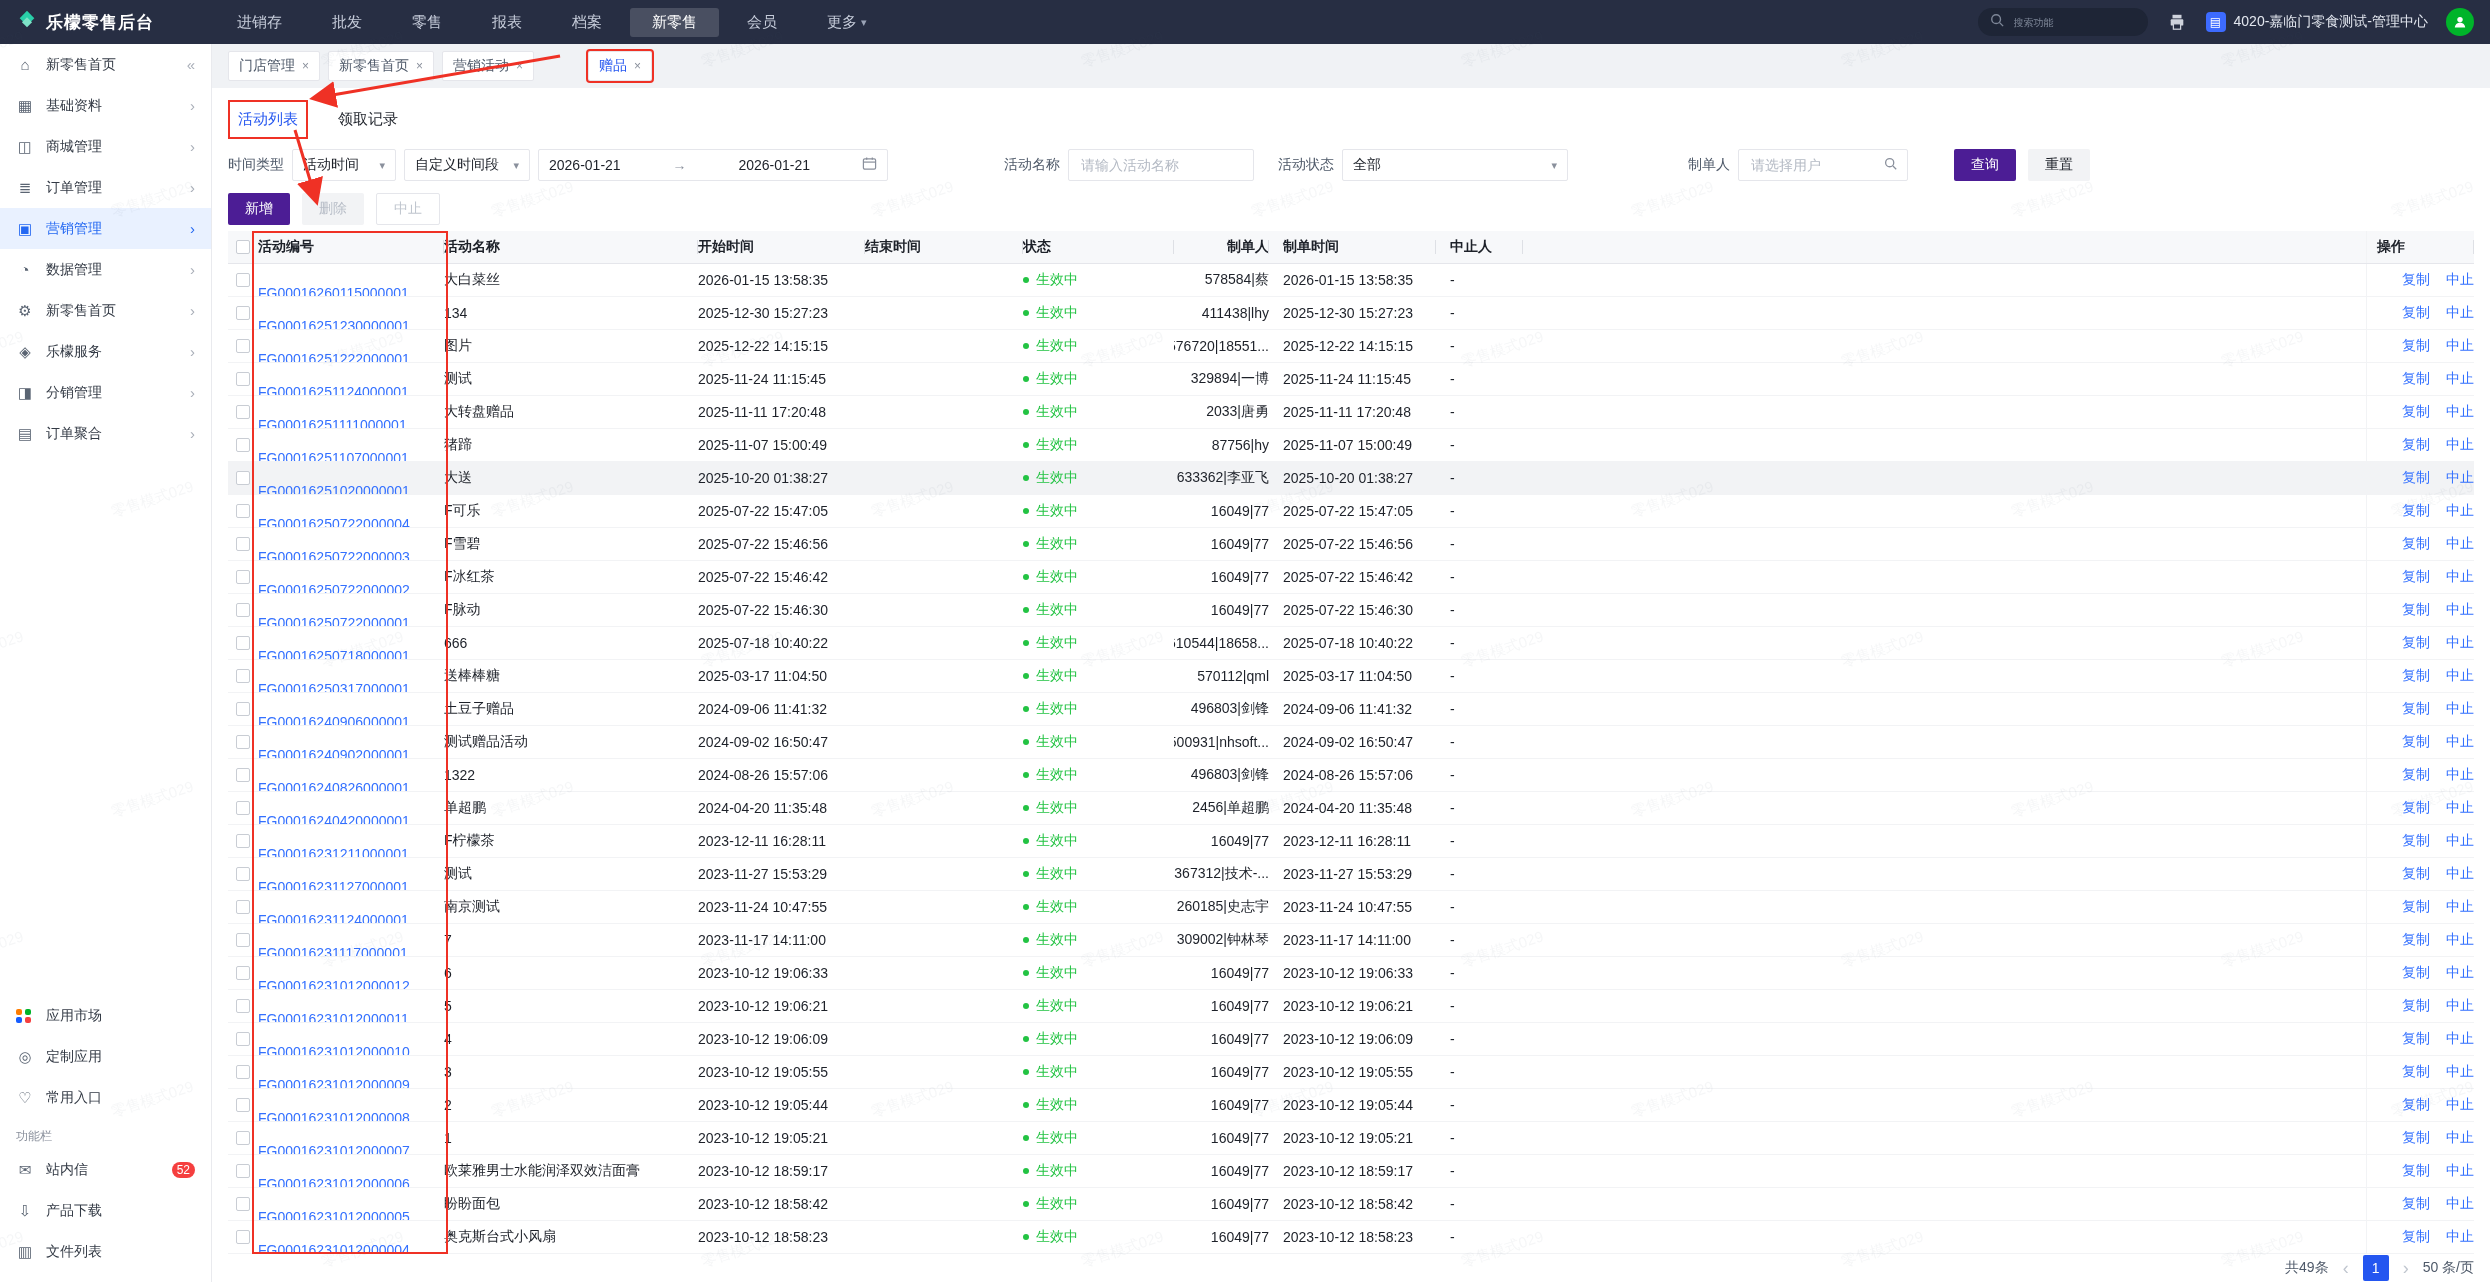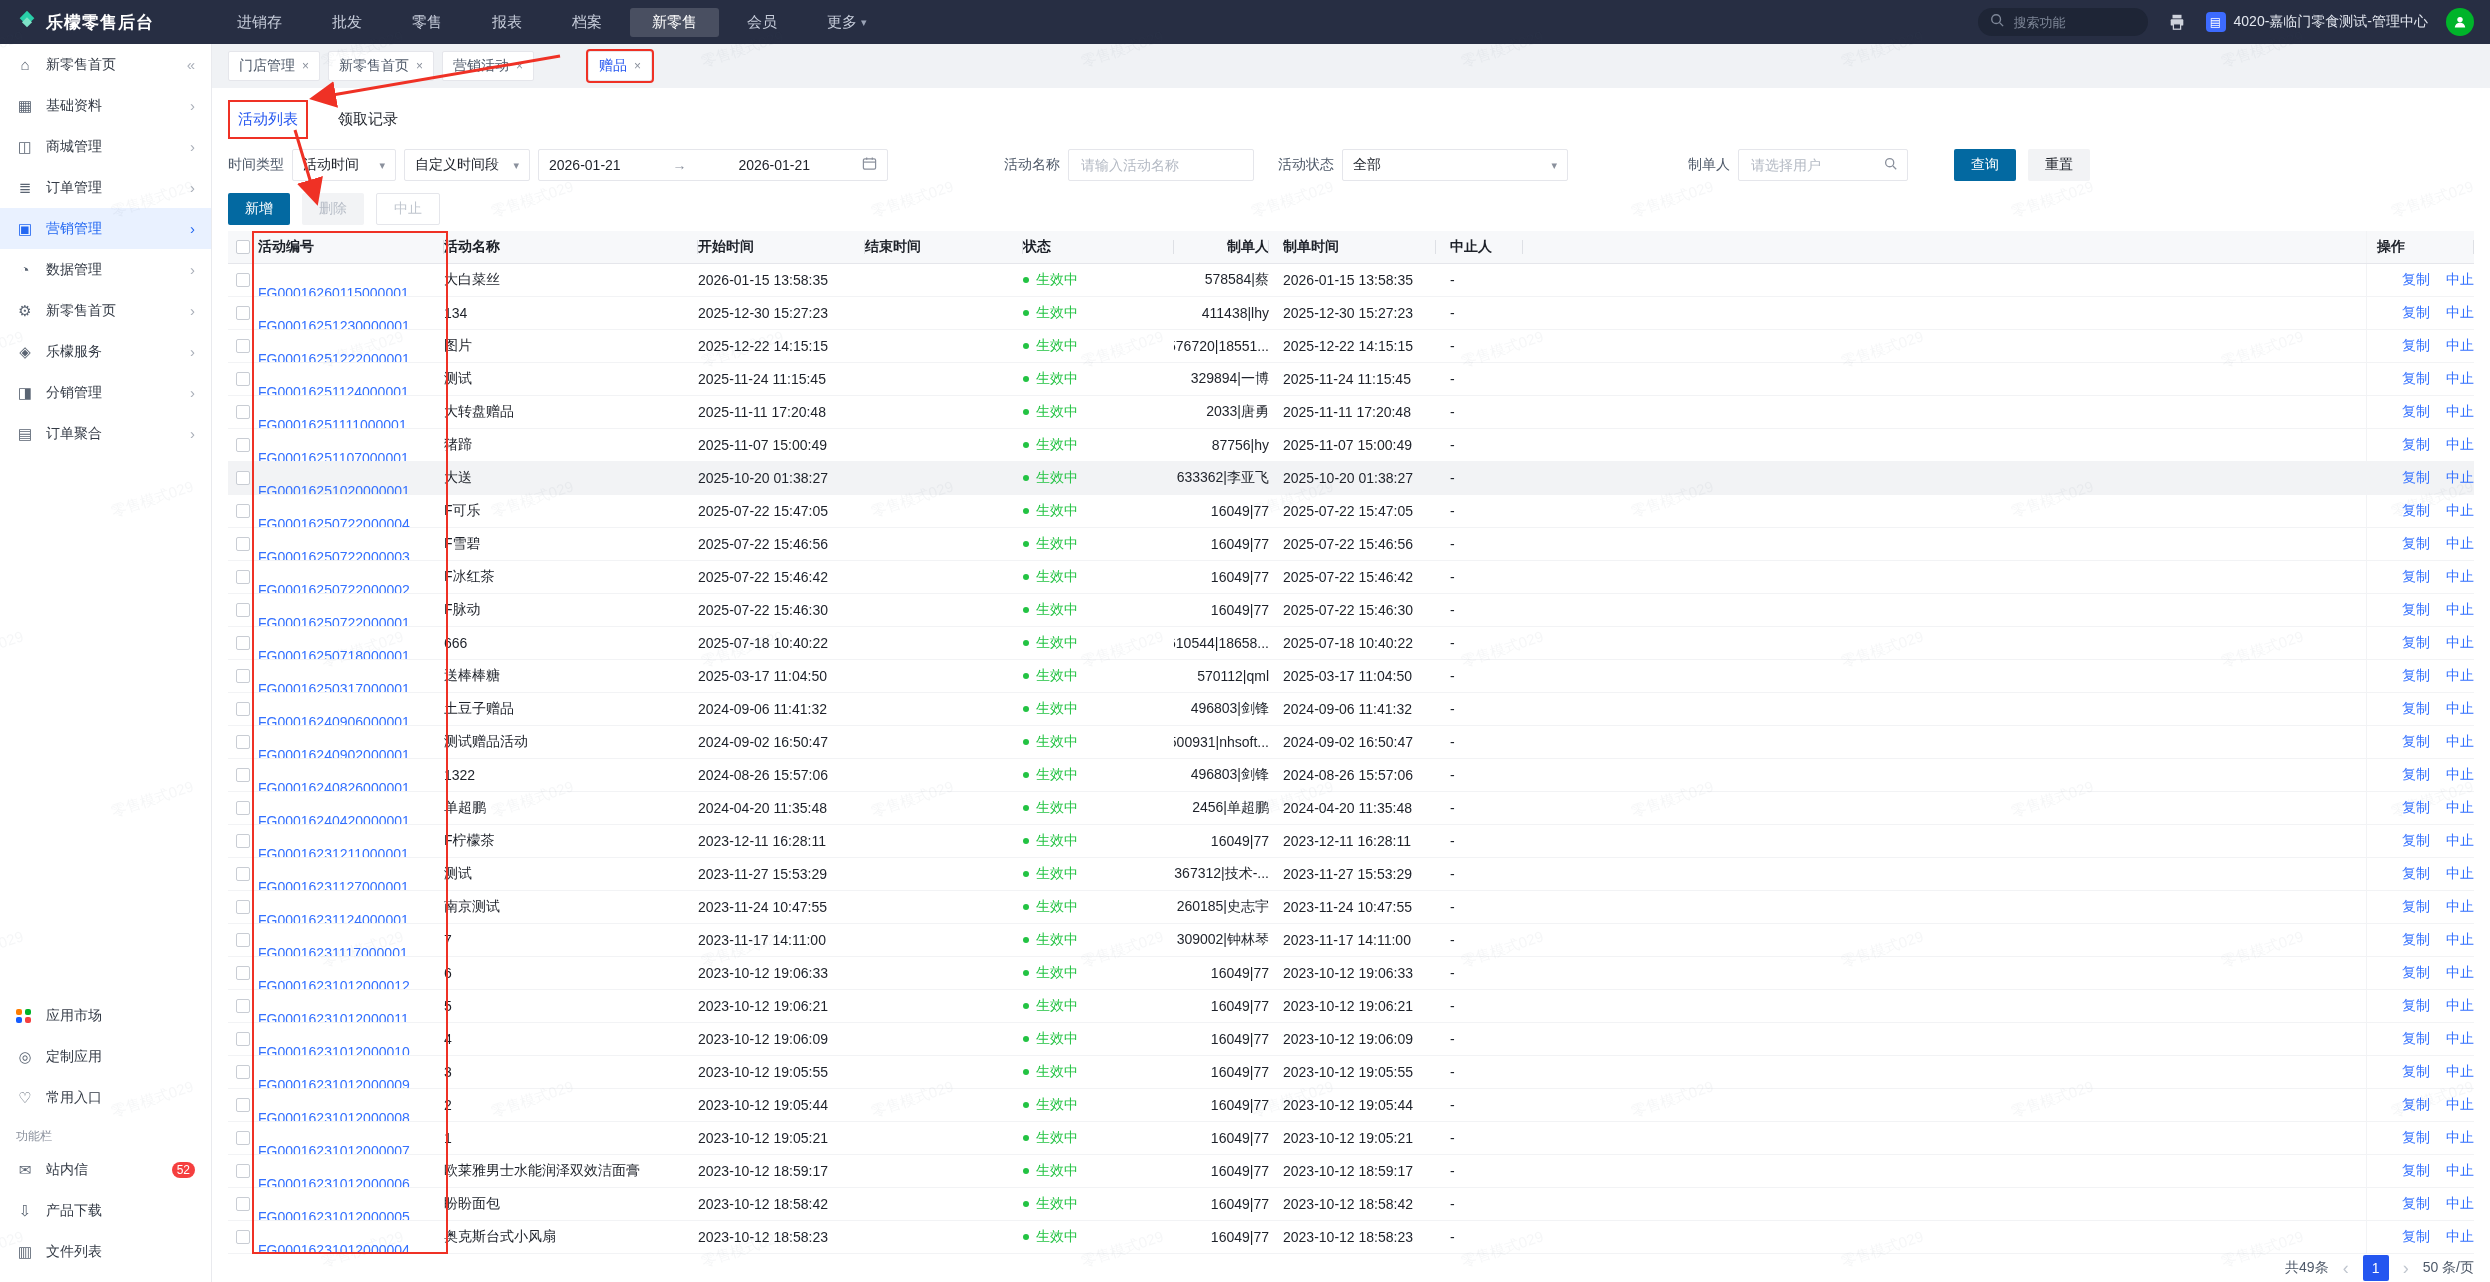--- a/index.html
+++ b/index.html
@@ -13,21 +13,21 @@
   .logo-text { color:#ffffff; font-size:17px; font-weight:bold; letter-spacing:1px; }
   .nav-menu { display:flex; align-items:center; height:100%; }
   .nav-item { color:#c6ccda; font-size:15px; padding:5px 22px; margin:0 3px; cursor:pointer;
     border-radius:3px; display:flex; align-items:center; gap:4px; white-space:nowrap; }
   .nav-item.active { background:rgba(255,255,255,.16); color:#fff; }
   .nav-item .caret { font-size:11px; color:#9aa3b6; }
   .nav-right { margin-left:auto; display:flex; align-items:center; gap:18px; }
   .search-pill { width:170px; height:28px; background:#1e2536; border-radius:14px;
     display:flex; align-items:center; gap:8px; padding:0 12px; }
   .search-pill input { background:transparent; border:none; outline:none; color:#cdd2de;
-    font-size:13px; width:110px; font-family:inherit; }
+    font-size:10px; width:110px; font-family:inherit; }
   .search-pill input::placeholder { color:#7e8798; }
   .icon-btn { width:22px; height:22px; display:flex; align-items:center; justify-content:center; }
   .org { display:flex; align-items:center; gap:8px; color:#e3e7ef; font-size:14px; }
   .org-icon { width:20px; height:20px; background:#3d6bff; color:#fff; border-radius:4px;
     display:flex; align-items:center; justify-content:center; font-size:12px; }
   .avatar { width:28px; height:28px; border-radius:50%; background:#00b42a;
     display:flex; align-items:center; justify-content:center; }
 
   
   .sidebar { position:absolute; left:0; top:44px; bottom:0; width:212px; background:#ffffff;
@@ -72,21 +72,21 @@
   .date-range { width:350px; justify-content:space-between; cursor:default; }
   .date-range .dv { color:#1d2129; }
   .date-range .dar { color:#8a909c; }
   .inp-name { width:186px; }
   .sel-status { width:226px; }
   .inp-maker { width:170px; }
   .g2 { margin-left:116px; } .g3 { margin-left:24px; } .g4 { margin-left:120px; }
   .f-btns { margin-left:46px; display:flex; gap:12px; }
   .btn { height:32px; border:none; border-radius:2px; font-size:14px; padding:0 17px;
     cursor:pointer; font-family:inherit; }
-  .btn-primary { background:#0369a1; color:#fff; }
+  .btn-primary { background:#4c1d95; color:#fff; }
   .btn-plain { background:#f2f3f5; color:#1d2129; }
   .btn-disabled { background:#f2f3f5; color:#b7bdc7; cursor:not-allowed; }
   .btn-ghost-disabled { background:#fff; border:1px solid #e5e6eb; color:#c0c6cf; cursor:not-allowed; }
 
   .action-row { display:flex; align-items:center; gap:12px; padding:6px 16px; flex:0 0 auto; }
 
   
   .table-wrap { margin:0 16px; position:relative; flex:0 0 auto; font-size:14px; }
   .tr { display:flex; align-items:center; height:33px; border-bottom:1px solid #f2f3f5; }
   .tr.head { background:#f7f8fa; font-weight:600; color:#1d2129; border-bottom:1px solid #e5e6eb; }

